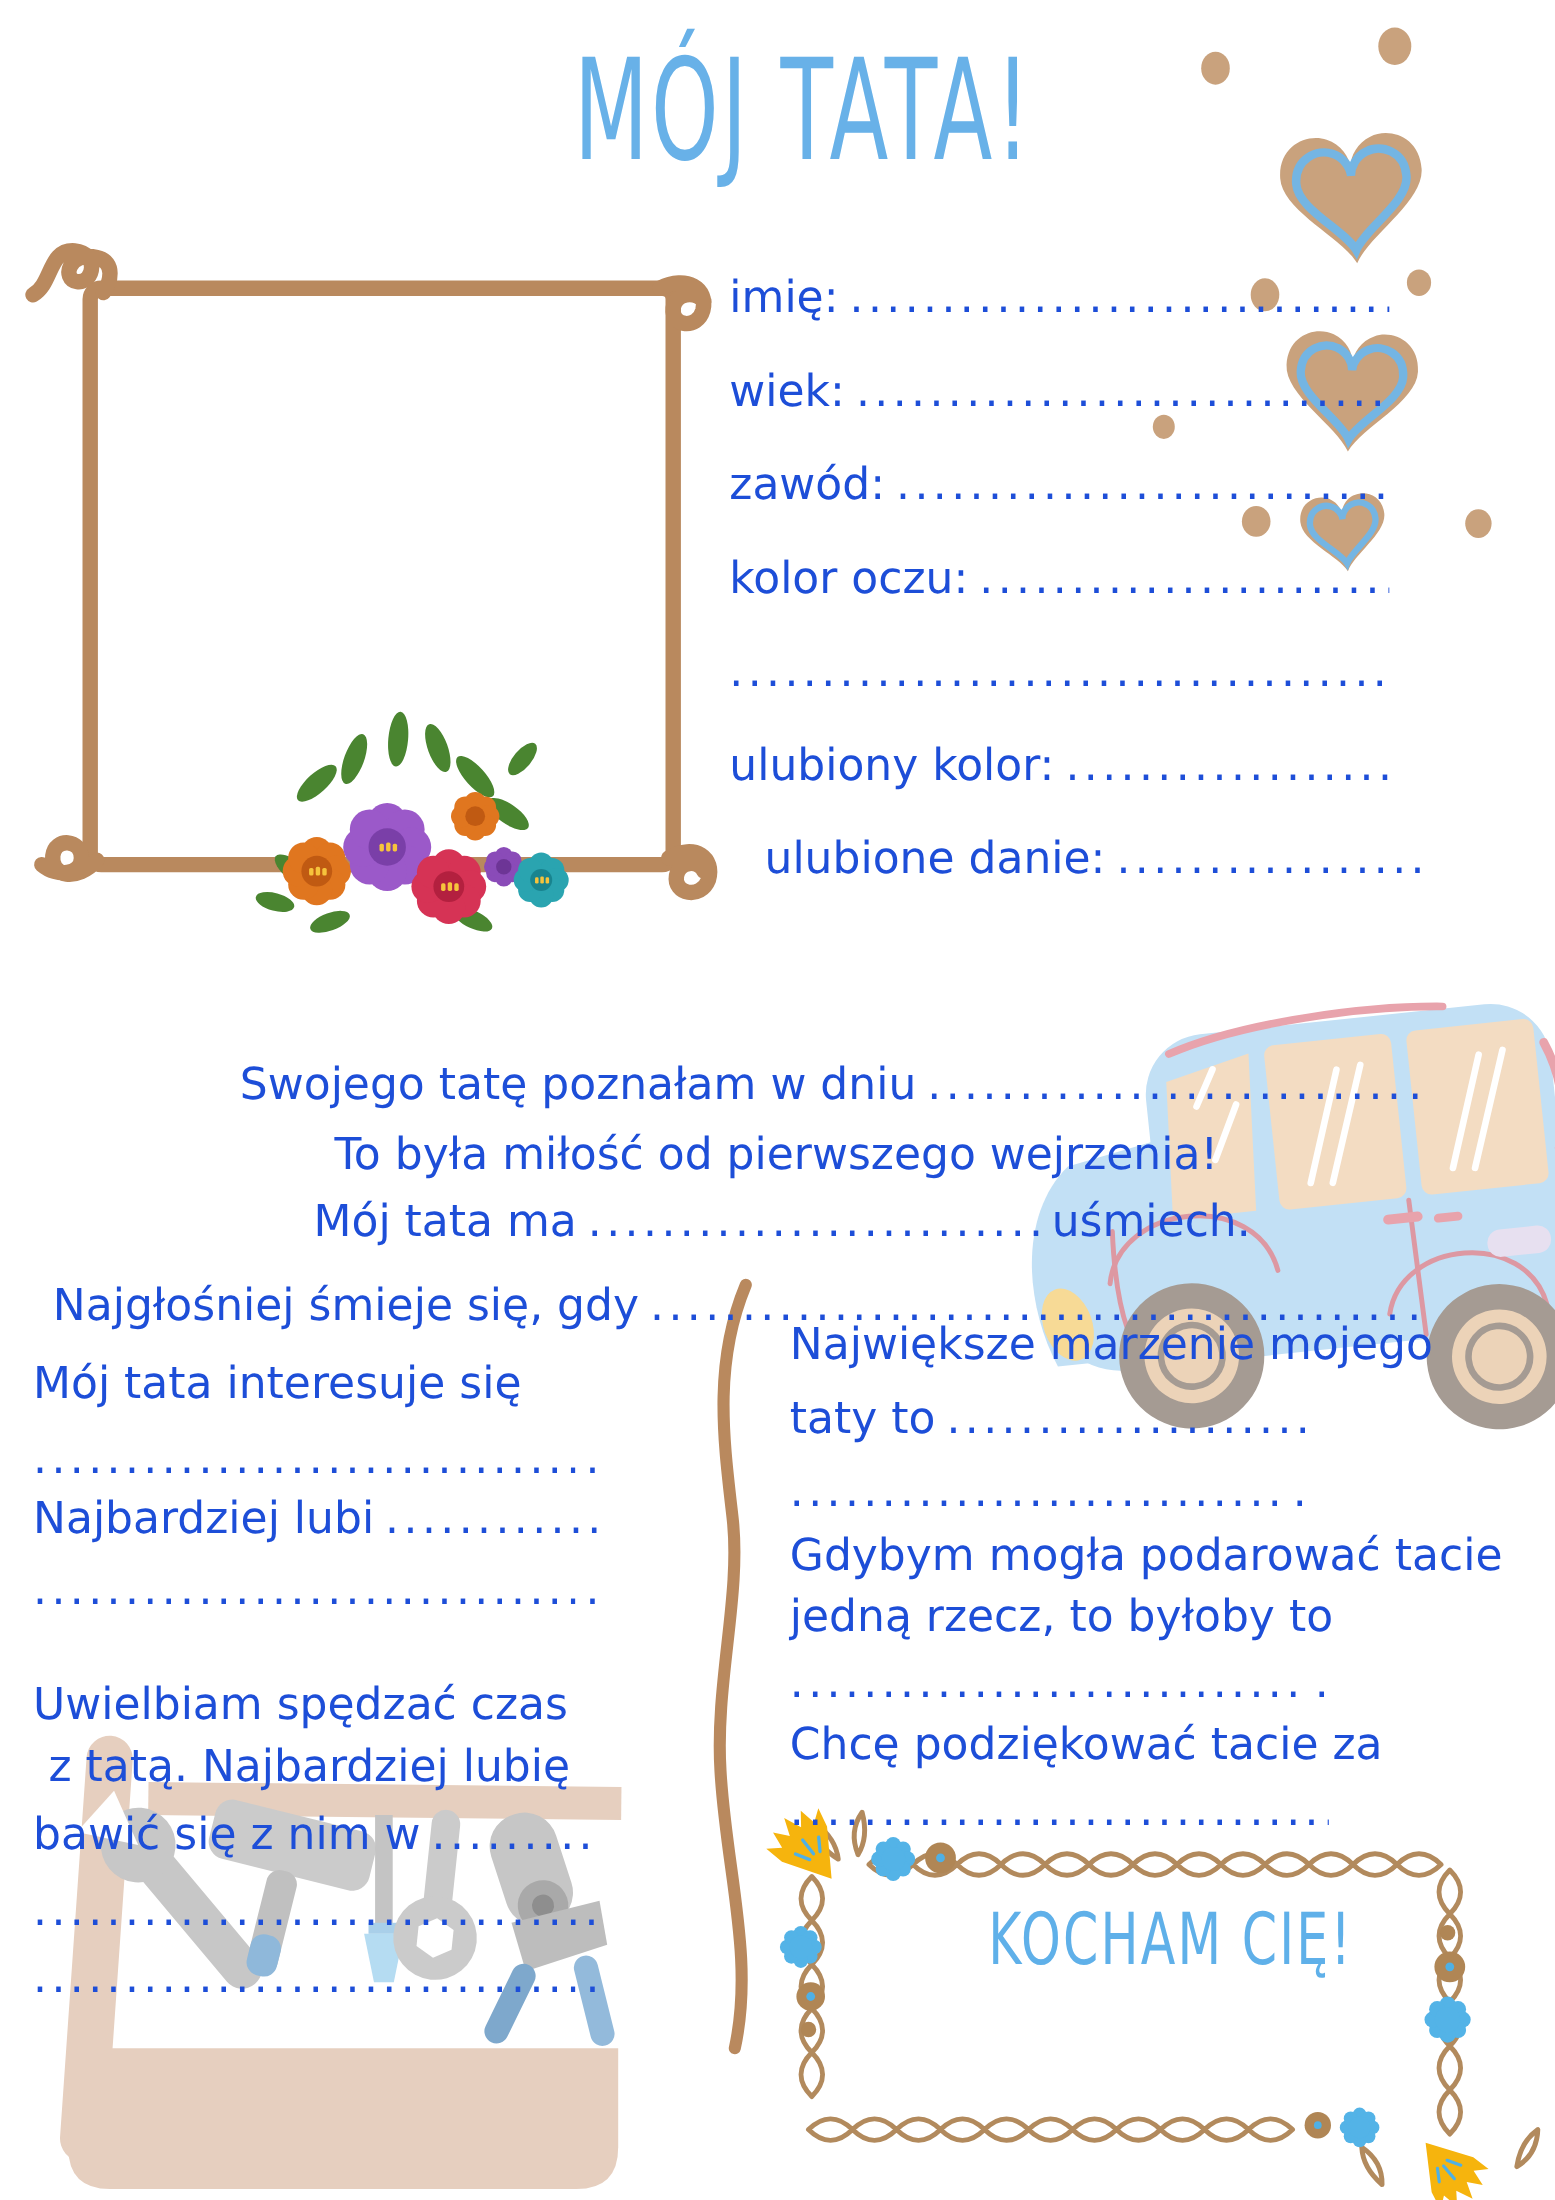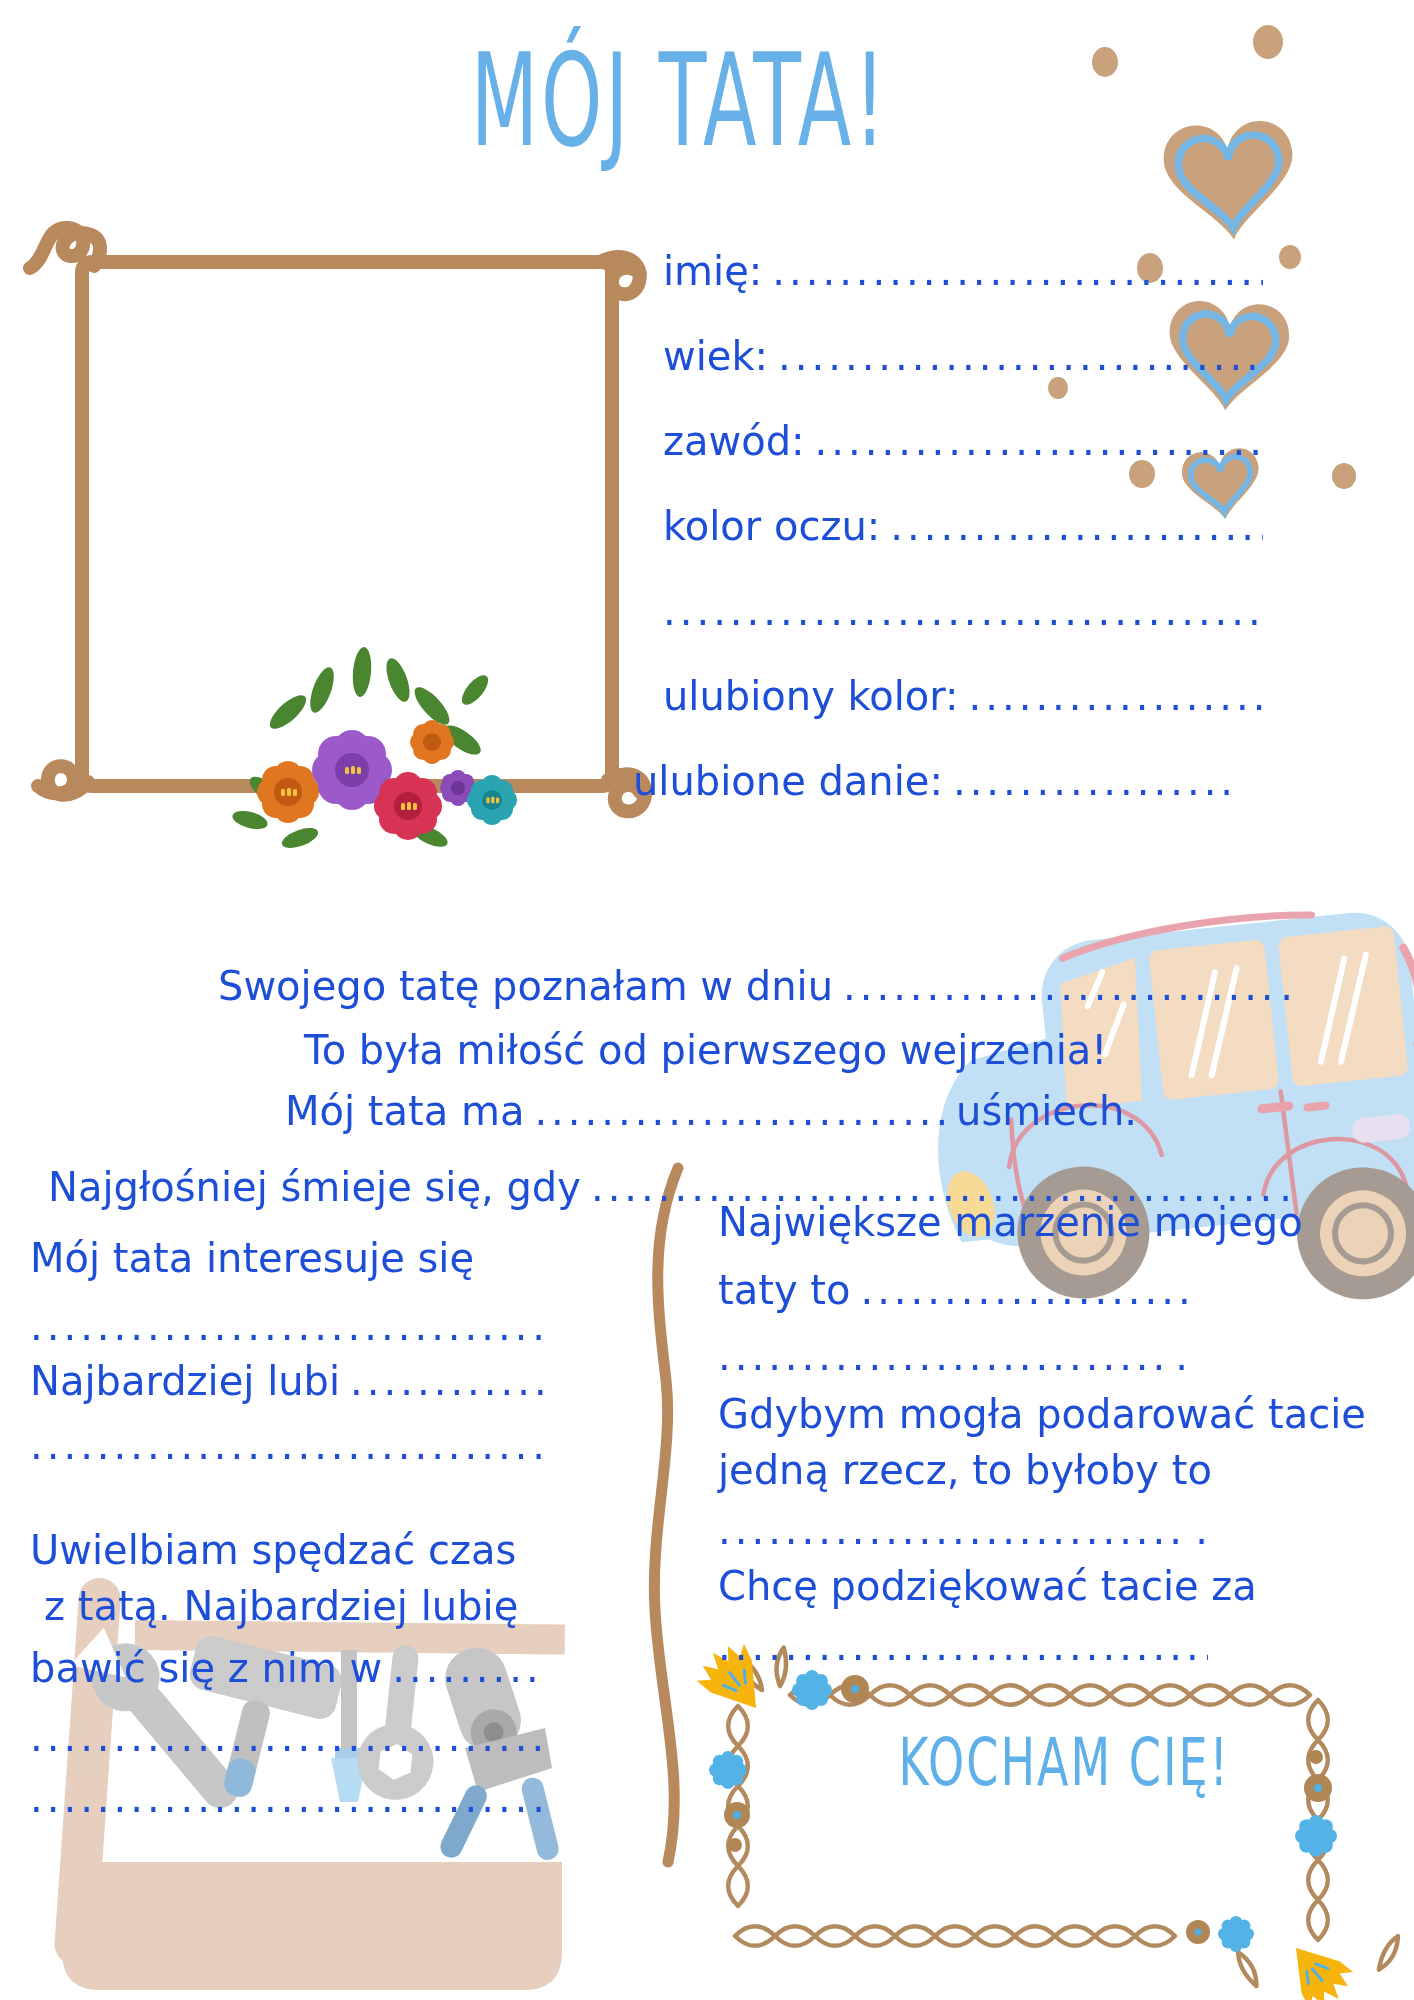--- a/index.html
+++ b/index.html
@@ -5,21 +5,21 @@
   html,body{margin:0;padding:0;background:#ffffff;}
   .page{position:relative;width:1414px;height:2000px;background:#ffffff;overflow:hidden;
         font-family:"DejaVu Sans","Liberation Sans",sans-serif;color:#1c1c1c;}
   .art{position:absolute;left:0;top:0;z-index:1;pointer-events:none;}
   .txt,.row{position:absolute;z-index:2;font-size:40px;line-height:1.2;color:#1d4ed8;}
   .txt{white-space:nowrap;}
   .row{display:flex;align-items:baseline;height:56px;}
   .lbl{white-space:nowrap;flex:0 0 auto;margin-right:10px;}
   .dots{flex:1 1 auto;min-width:0;overflow:hidden;white-space:nowrap;letter-spacing:4px;}
   .tail{flex:0 0 auto;margin-left:9px;white-space:nowrap;}
-  .title{position:absolute;left:455px;top:26px;width:500px;text-align:left;z-index:2;}
+  .title{position:absolute;left:455px;top:26px;width:500px;text-align:right;z-index:2;}
   .title-inner{display:inline-block;transform:scaleY(1.52) scaleX(0.93);transform-origin:center top;
         font-size:84px;font-weight:400;letter-spacing:3px;color:#68b1e8;white-space:nowrap;}
   .love{position:absolute;left:830px;top:1724px;width:400px;text-align:right;z-index:2;}
   .love-inner{display:inline-block;transform:scaleY(1.42);transform-origin:center top;
         font-size:46px;letter-spacing:2px;color:#5fb0e9;white-space:nowrap;}
 </style>
 </head>
 <body>
 
 <div class="page">
@@ -316,21 +316,21 @@
     <span class="lbl">kolor oczu:</span>
     <span class="dots">..........................................................................................</span>
   </div>
   <div class="row" style="left:663px;top:587px;width:600px">
     <span class="dots">..........................................................................................</span>
   </div>
   <div class="row" style="left:663px;top:672px;width:600px">
     <span class="lbl">ulubiony kolor:</span>
     <span class="dots">..........................................................................................</span>
   </div>
-  <div class="row" style="left:633px;top:757px;width:600px">
+  <div class="row" style="left:695px;top:757px;width:600px">
     <span class="lbl">ulubione danie:</span>
     <span class="dots">..........................................................................................</span>
   </div>
 
   <div class="row" style="left:218px;top:962px;width:1075px">
     <span class="lbl">Swojego tatę poznałam w dniu</span>
     <span class="dots">..........................................................................................</span>
     <span class="tail">.</span>
   </div>
   <div class="txt" style="left:304px;top:1026px">To była miłość od pierwszego wejrzenia!</div>

